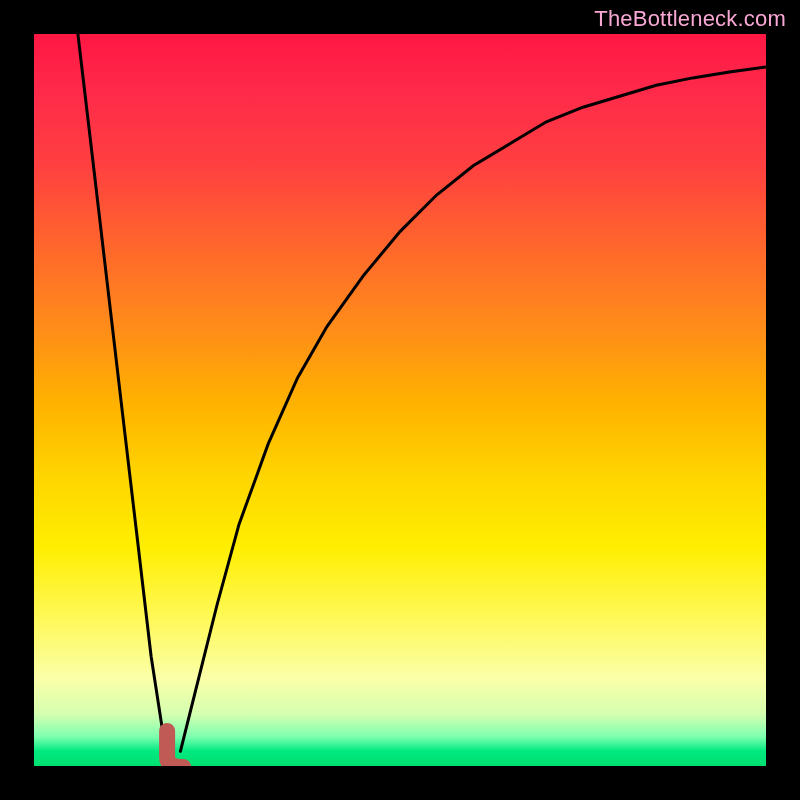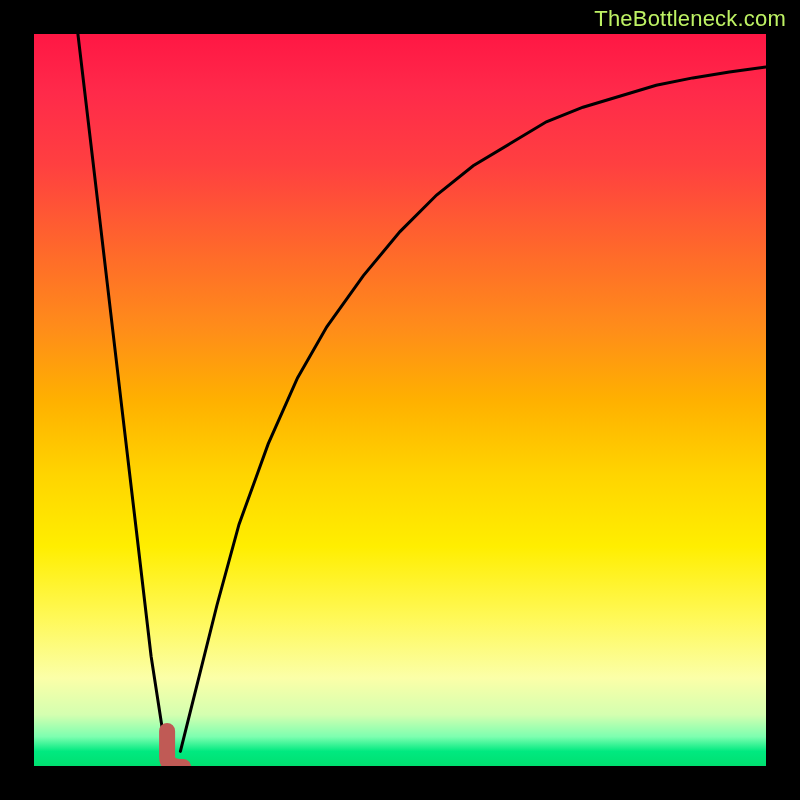--- a/index.html
+++ b/index.html
@@ -49,21 +49,21 @@
     );
   }
   .line-overlay {
     position: absolute;
     inset: 0;
   }
   .watermark {
     position: absolute;
     top: 6px;
     right: 14px;
-    color: #bef264;
+    color: #f9a8d4;
     font-size: 22px;
     font-weight: 400;
     letter-spacing: 0.2px;
     user-select: none;
   }
 </style>
 </head>
 <body>
 
 <div class="frame">

